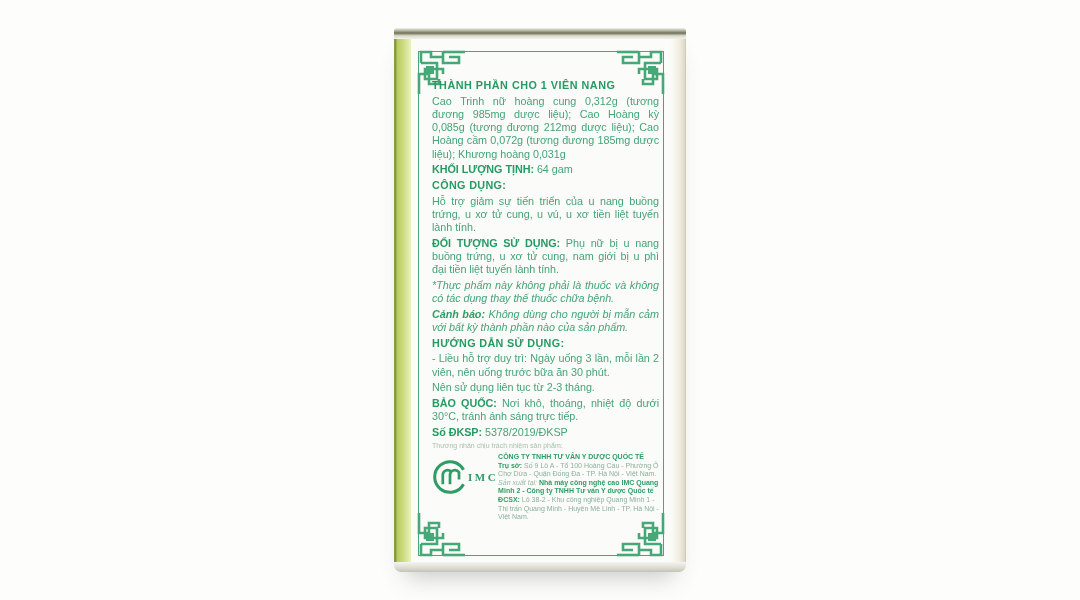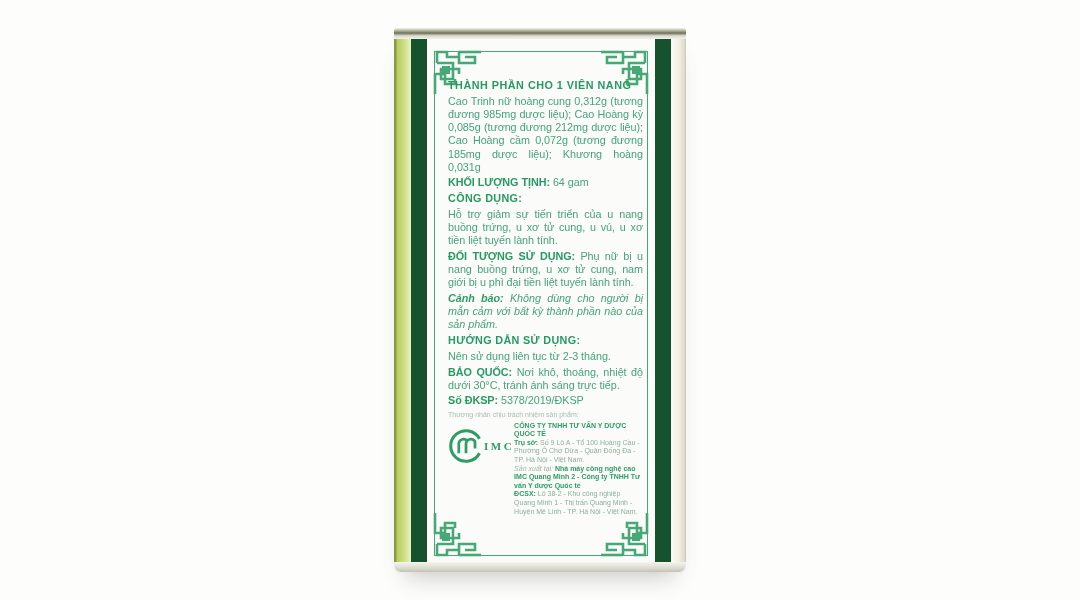--- a/index.html
+++ b/index.html
@@ -16,21 +16,21 @@
     box-shadow:0 16px 22px -12px rgba(70,70,55,.30);
     border-radius:3px 3px 7px 7px;
   }
   .box-top-edge{
     position:absolute;left:0;top:0;right:0;height:11px;
     background:linear-gradient(to bottom,#f4f4ee 0%,#a9aa93 28%,#6f705b 46%,#d9d8ca 70%,#f3f3ec 100%);
     border-radius:3px 3px 0 0;
   }
   .box-body{
     position:absolute;left:0;top:11px;right:0;bottom:10px;
-    display:flex;background:#14532d;gap:16px;
+    display:flex;background:#14b8a6;
   }
   .side-strip{
     width:17px;flex:0 0 auto;
     background:linear-gradient(to right,#8a9a43 0 2px,#b9cc60 18%,#c9d97c 50%,#dde8a2 80%,#ecf2c2 100%);
   }
   .right-edge{
     width:15px;flex:0 0 auto;
     background:linear-gradient(to right,#fbfbf6 0%,#f1eee1 55%,#ddd9c8 92%,#c3c1b1 100%);
   }
   .box-bottom-edge{
@@ -139,22 +139,24 @@
           <rect x="11" y="18" width="8" height="8" fill="#46a877"></rect>
         </svg>
 
         <div class="content">
           <p class="title">THÀNH PHẦN CHO 1 VIÊN NANG</p>
           <p>Cao Trinh nữ hoàng cung 0,312g (tương đương 985mg dược liệu); Cao Hoàng kỳ 0,085g (tương đương 212mg dược liệu); Cao Hoàng cầm 0,072g (tương đương 185mg dược liệu); Khương hoàng 0,031g</p>
           <p class="nojust"><span class="lbl">KHỐI LƯỢNG TỊNH:</span><span> 64 gam</span></p>
           <p class="nojust h">CÔNG DỤNG:</p>
           <p>Hỗ trợ giảm sự tiến triển của u nang buồng trứng, u xơ tử cung, u vú, u xơ tiền liệt tuyến lành tính.</p>
           <p><span class="lbl">ĐỐI TƯỢNG SỬ DỤNG:</span><span> Phụ nữ bị u nang buồng trứng, u xơ tử cung, nam giới bị u phì đại tiền liệt tuyến lành tính.</span></p>
+          <p class="it">*Thực phẩm này không phải là thuốc và không có tác dụng thay thế thuốc chữa bệnh.</p>
           <p><span class="bi">Cảnh báo:</span><span class="it"> Không dùng cho người bị mẫn cảm với bất kỳ thành phần nào của sản phẩm.</span></p>
           <p class="nojust h">HƯỚNG DẪN SỬ DỤNG:</p>
+          <p>- Liều hỗ trợ duy trì: Ngày uống 3 lần, mỗi lần 2 viên, nên uống trước bữa ăn 30 phút.</p>
           <p class="nojust">Nên sử dụng liên tục từ 2-3 tháng.</p>
           <p><span class="lbl">BẢO QUỐC:</span><span> Nơi khô, thoáng, nhiệt độ dưới 30°C, tránh ánh sáng trực tiếp.</span></p>
           <p class="nojust"><span class="lbl">Số ĐKSP:</span><span> 5378/2019/ĐKSP</span></p>
 
           <div class="footer">
             <p class="faint">Thương nhân chịu trách nhiệm sản phẩm:</p>
             <div class="footer-row">
               <div class="logo-wrap">
                 <svg viewBox="0 0 40 40">
                   <g fill="none" stroke="#2f9c66">

